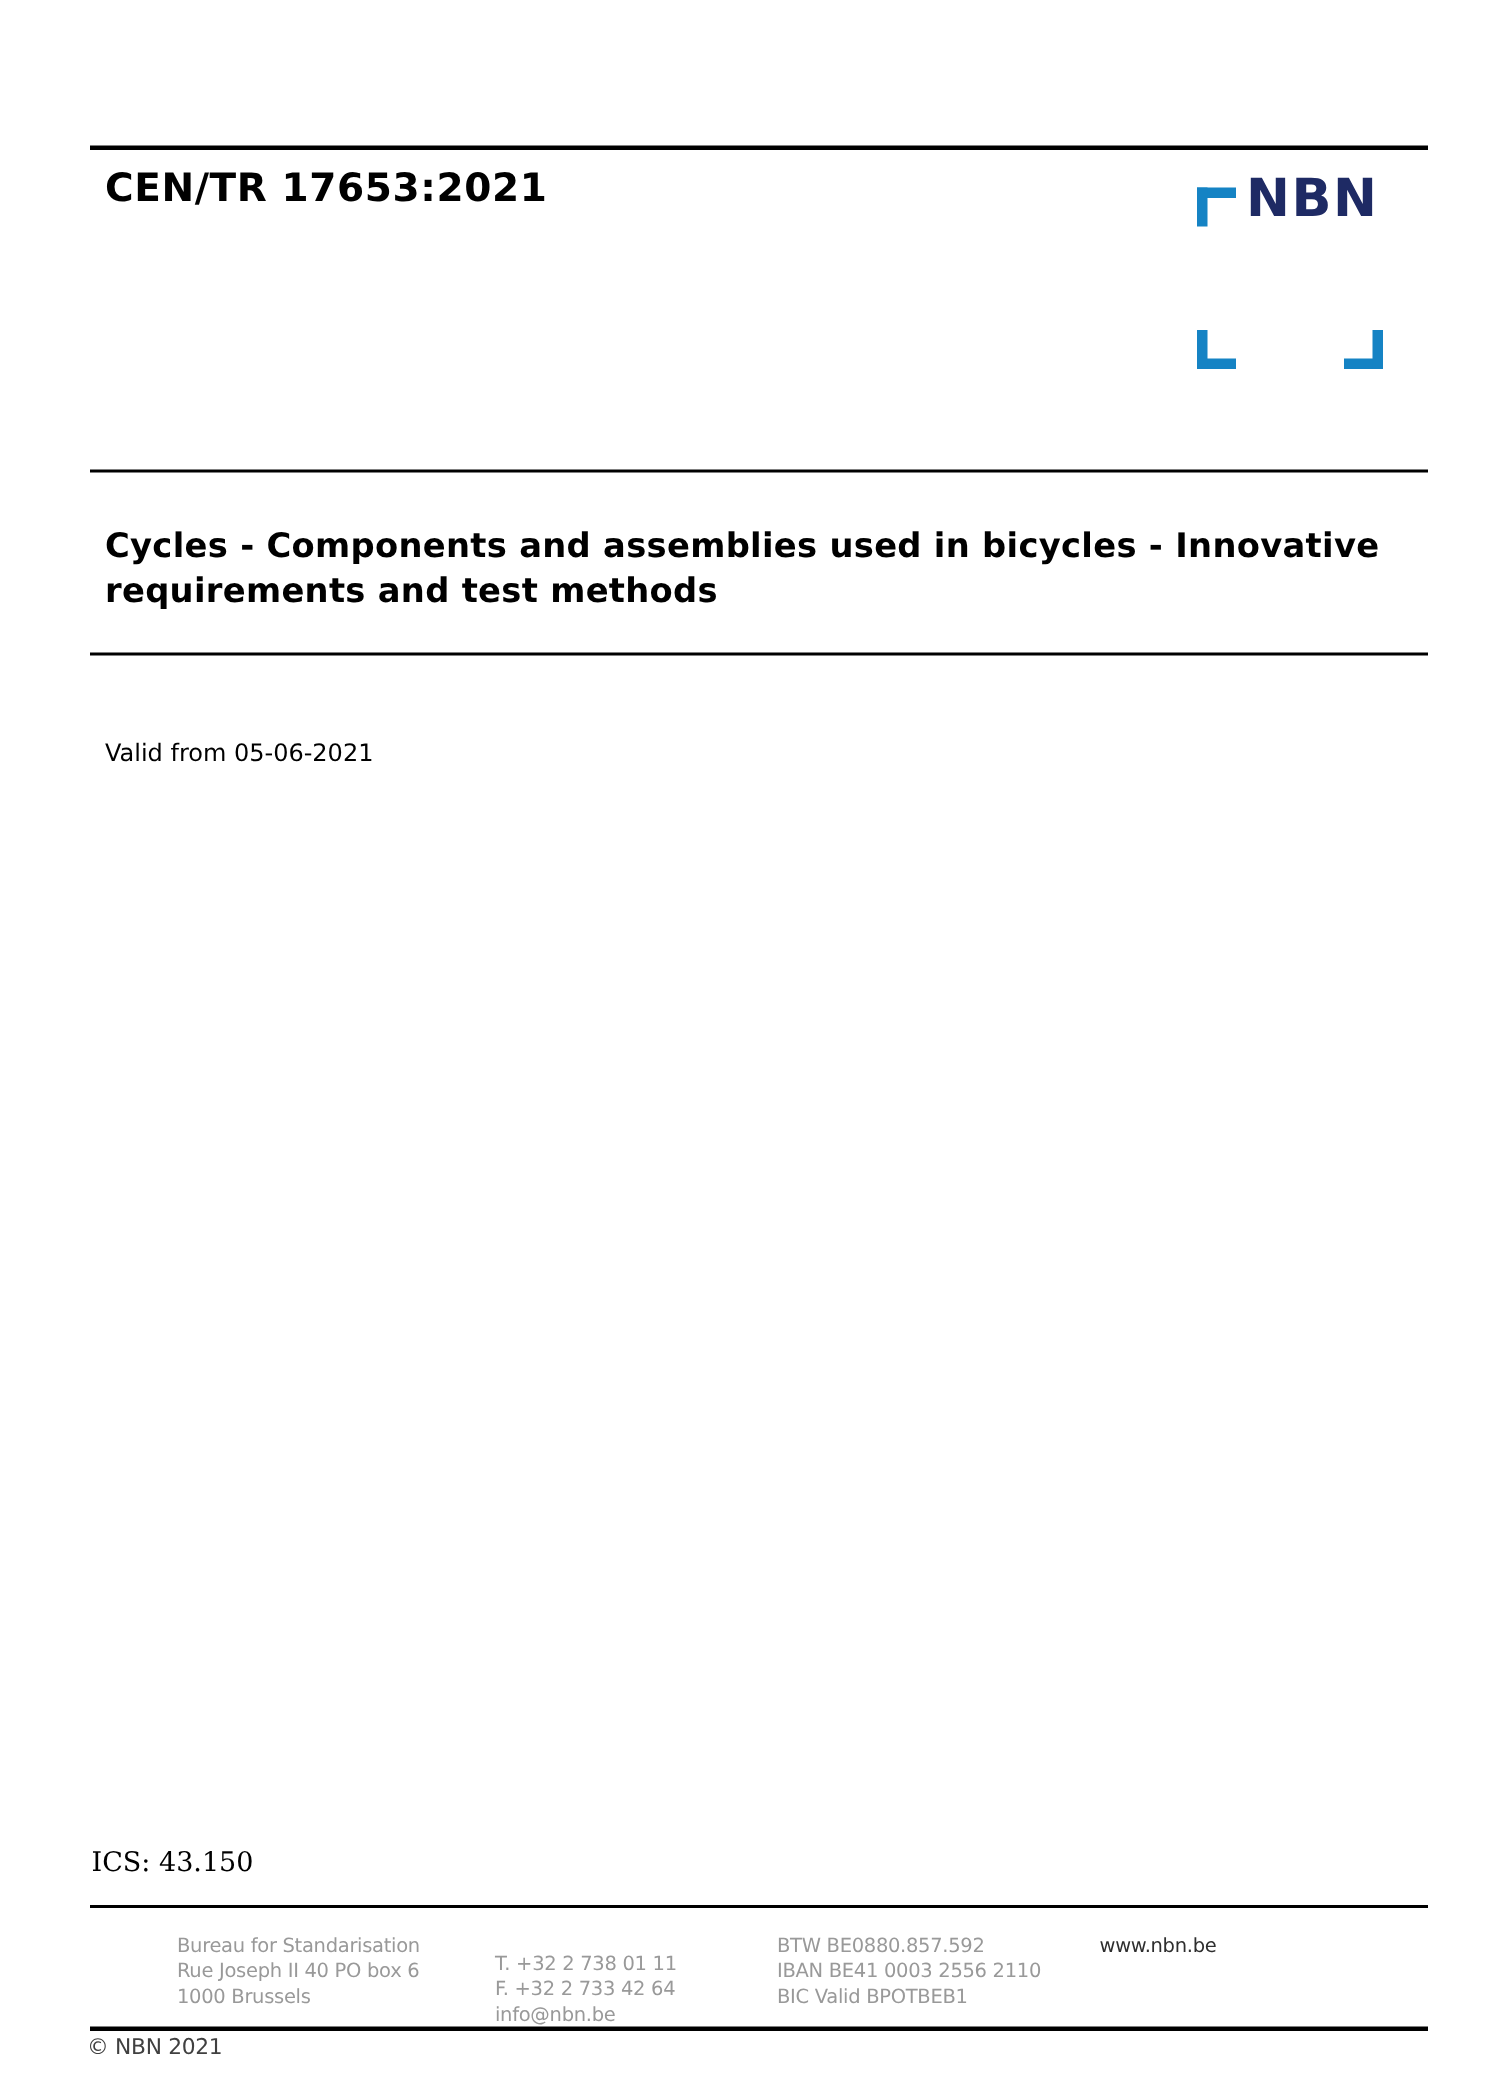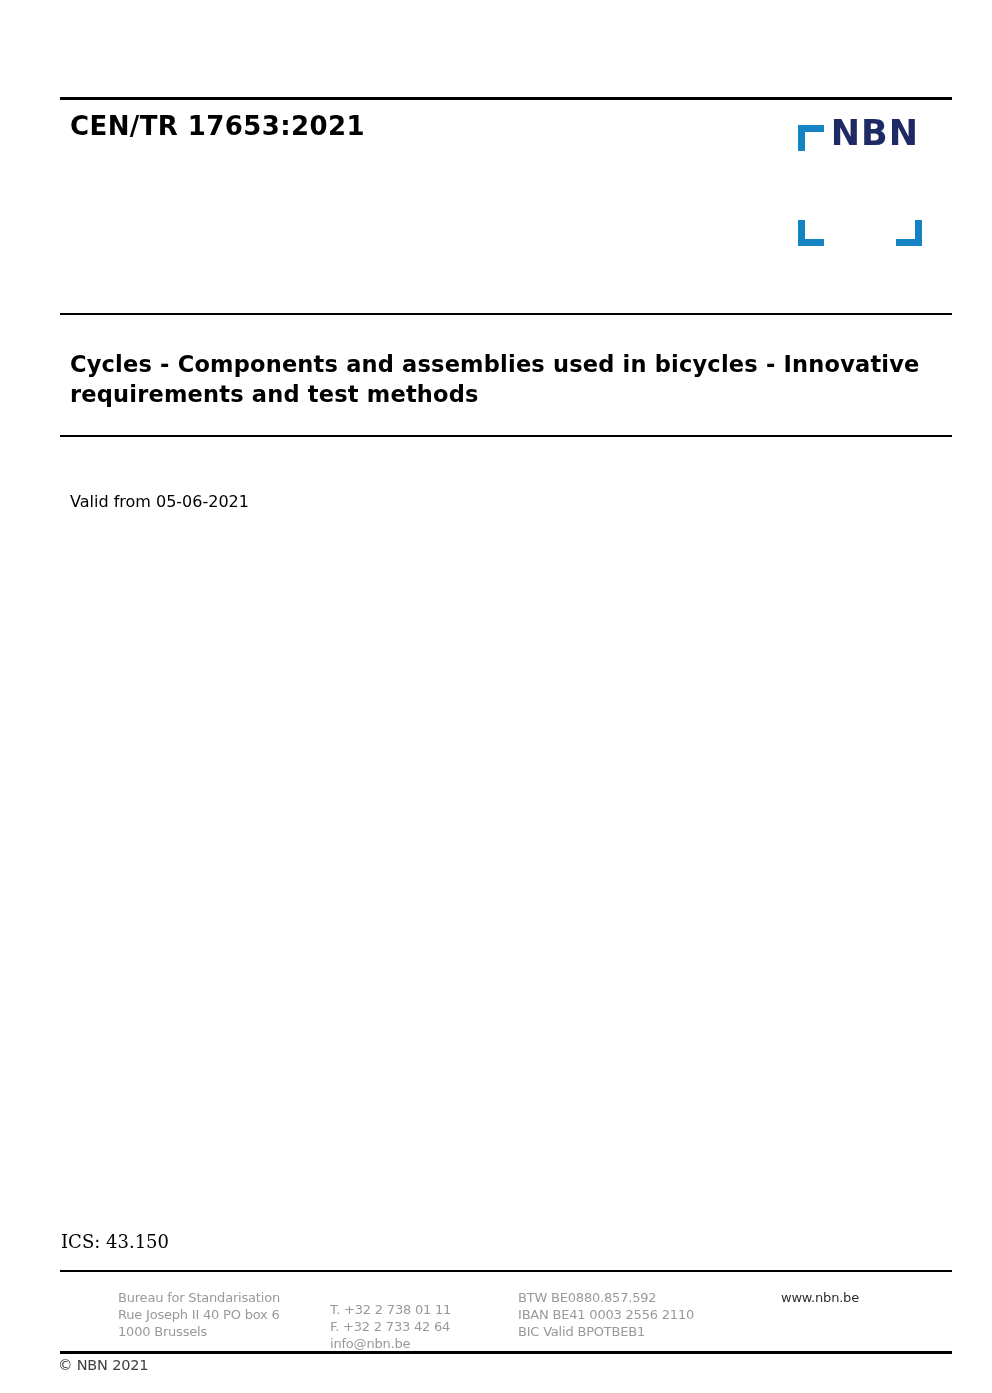--- a/index.html
+++ b/index.html
@@ -59,21 +59,21 @@
 
   
   .footer {
     position:absolute; left:0; top:1289px; width:100%;
     font-size:13px; line-height:17px; color:#999999; letter-spacing:-0.2px;
   }
   .f-col { position:absolute; top:0; white-space:nowrap; }
   .f-col-address { left:118px; }
   .f-col-contact { left:330px;margin-top:12px; }
   .f-col-bank    { left:518px; }
-  .f-col-web     { left:733px; color:#2e2e2e;margin-left:48px; }
+  .f-col-web     { left:733px; color:#2e2e2e; }
 
   .copyright {
     position:absolute; left:58px; top:1357px;
     font-size:14.5px; color:#404040; letter-spacing:-0.2px;
   }
 </style>
 </head>
 <body>
 
 <div class="page">

